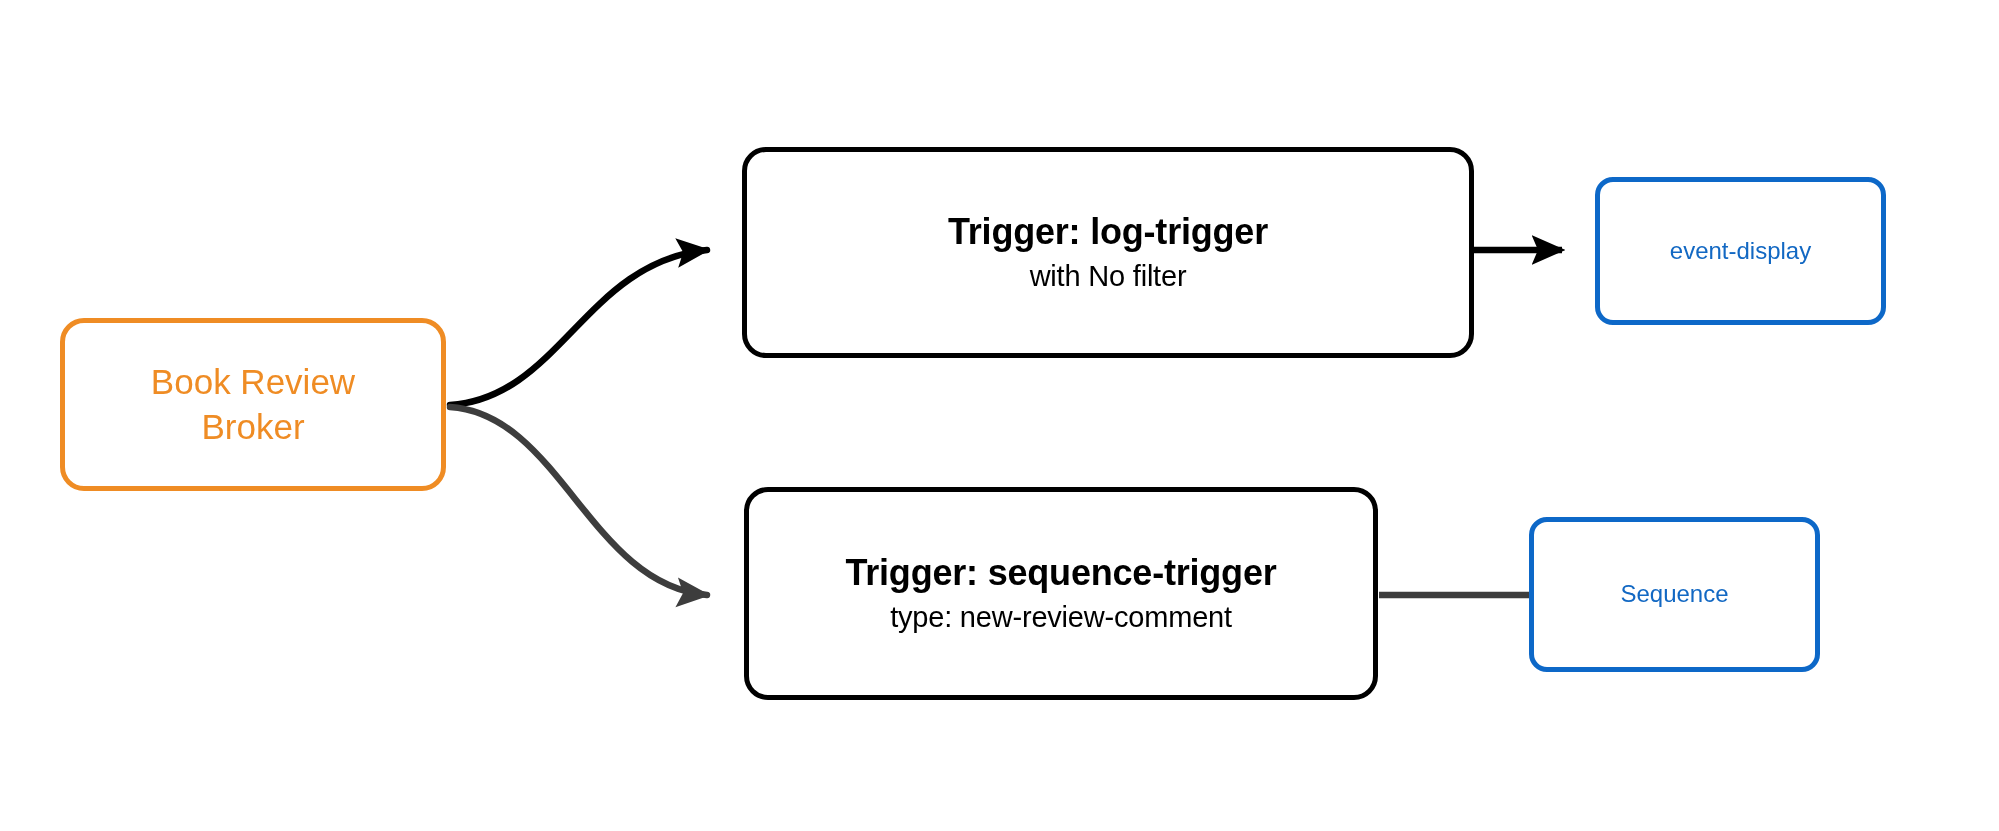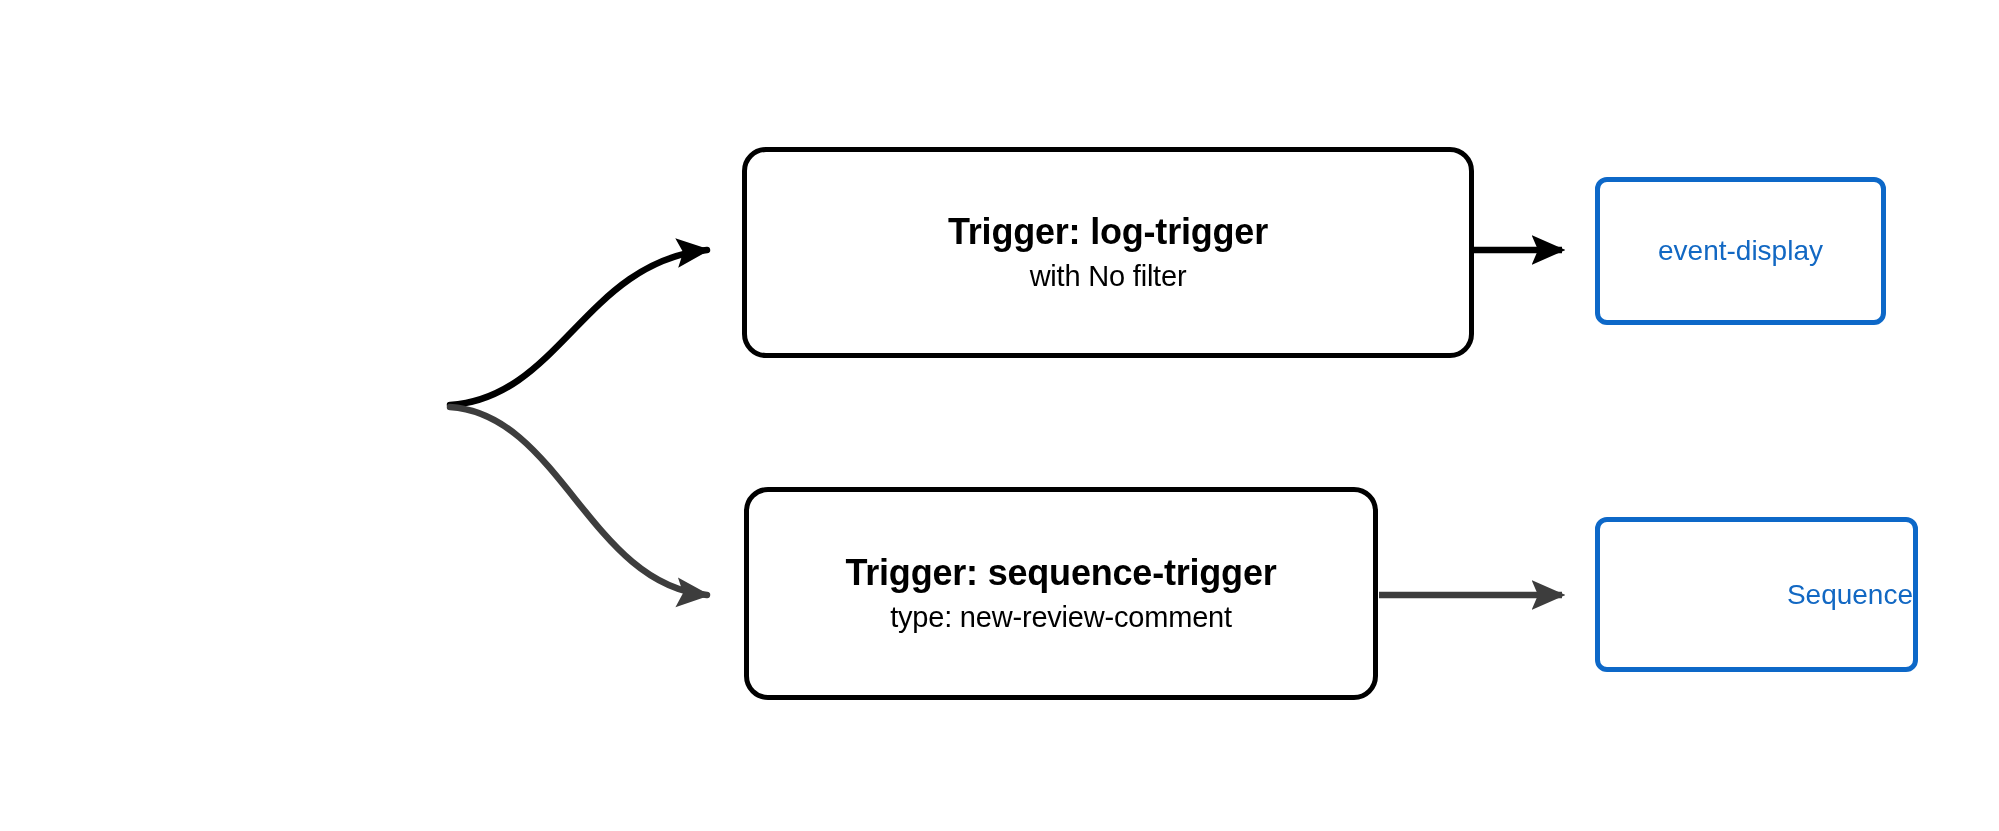--- a/index.html
+++ b/index.html
@@ -76,36 +76,35 @@
     margin-bottom: 3px;
   }
   .trigger-sub {
     font-size: 29px;
     font-weight: normal;
     letter-spacing: -0.2px;
   }
   
   .node-sink {
     border: 5px solid #0d68c8;
-    border-radius: 12px;
+    border-radius: 18px;
     color: #1268c3;
-    font-size: 28px;
+    font-size: 24px;
   }
   .node-sink-event-display {
     left: 1595px;
     top: 177px;
     width: 291px;
     height: 148px;
   }
   .node-sink-sequence {
-    left: 1595px;
+    left: 1529px;
     top: 517px;
-    width: 323px;
+    width: 291px;
     height: 155px;
-    align-items: flex-end;
   }
 </style>
 </head>
 <body>
 
 <div id="diagram-canvas">
 
   <svg id="edge-layer" width="1999" height="831" viewBox="0 0 1999 831" xmlns="http://www.w3.org/2000/svg">
     <defs>
       <marker id="arrow-black" viewBox="0 0 10 10" refX="9" refY="5" markerWidth="5.2" markerHeight="5.2" orient="auto-start-reverse">
@@ -118,20 +117,24 @@
 
     <path d="M 450 405 C 560 398 585 262 707 250" fill="none" stroke="#000000" stroke-width="6.5" stroke-linecap="round" marker-end="url(#arrow-black)"></path>
 
     <path d="M 450 407 C 560 414 590 585 707 595" fill="none" stroke="#3d3d3d" stroke-width="6.5" stroke-linecap="round" marker-end="url(#arrow-gray)"></path>
 
     <path d="M 1379 250 L 1562 250" fill="none" stroke="#000000" stroke-width="6.5" stroke-linecap="butt" marker-end="url(#arrow-black)"></path>
 
     <path d="M 1379 595 L 1562 595" fill="none" stroke="#3d3d3d" stroke-width="6.5" stroke-linecap="butt" marker-end="url(#arrow-gray)"></path>
   </svg>
 
+  <div class="node node-broker">
+    <span class="line">Book Review</span>
+    <span class="line">Broker</span>
+  </div>
 
   <div class="node node-trigger node-trigger-log">
     <span class="trigger-title">Trigger: log-trigger</span>
     <span class="trigger-sub">with No filter</span>
   </div>
 
   <div class="node node-trigger node-trigger-sequence">
     <span class="trigger-title">Trigger: sequence-trigger</span>
     <span class="trigger-sub">type: new-review-comment</span>
   </div>

